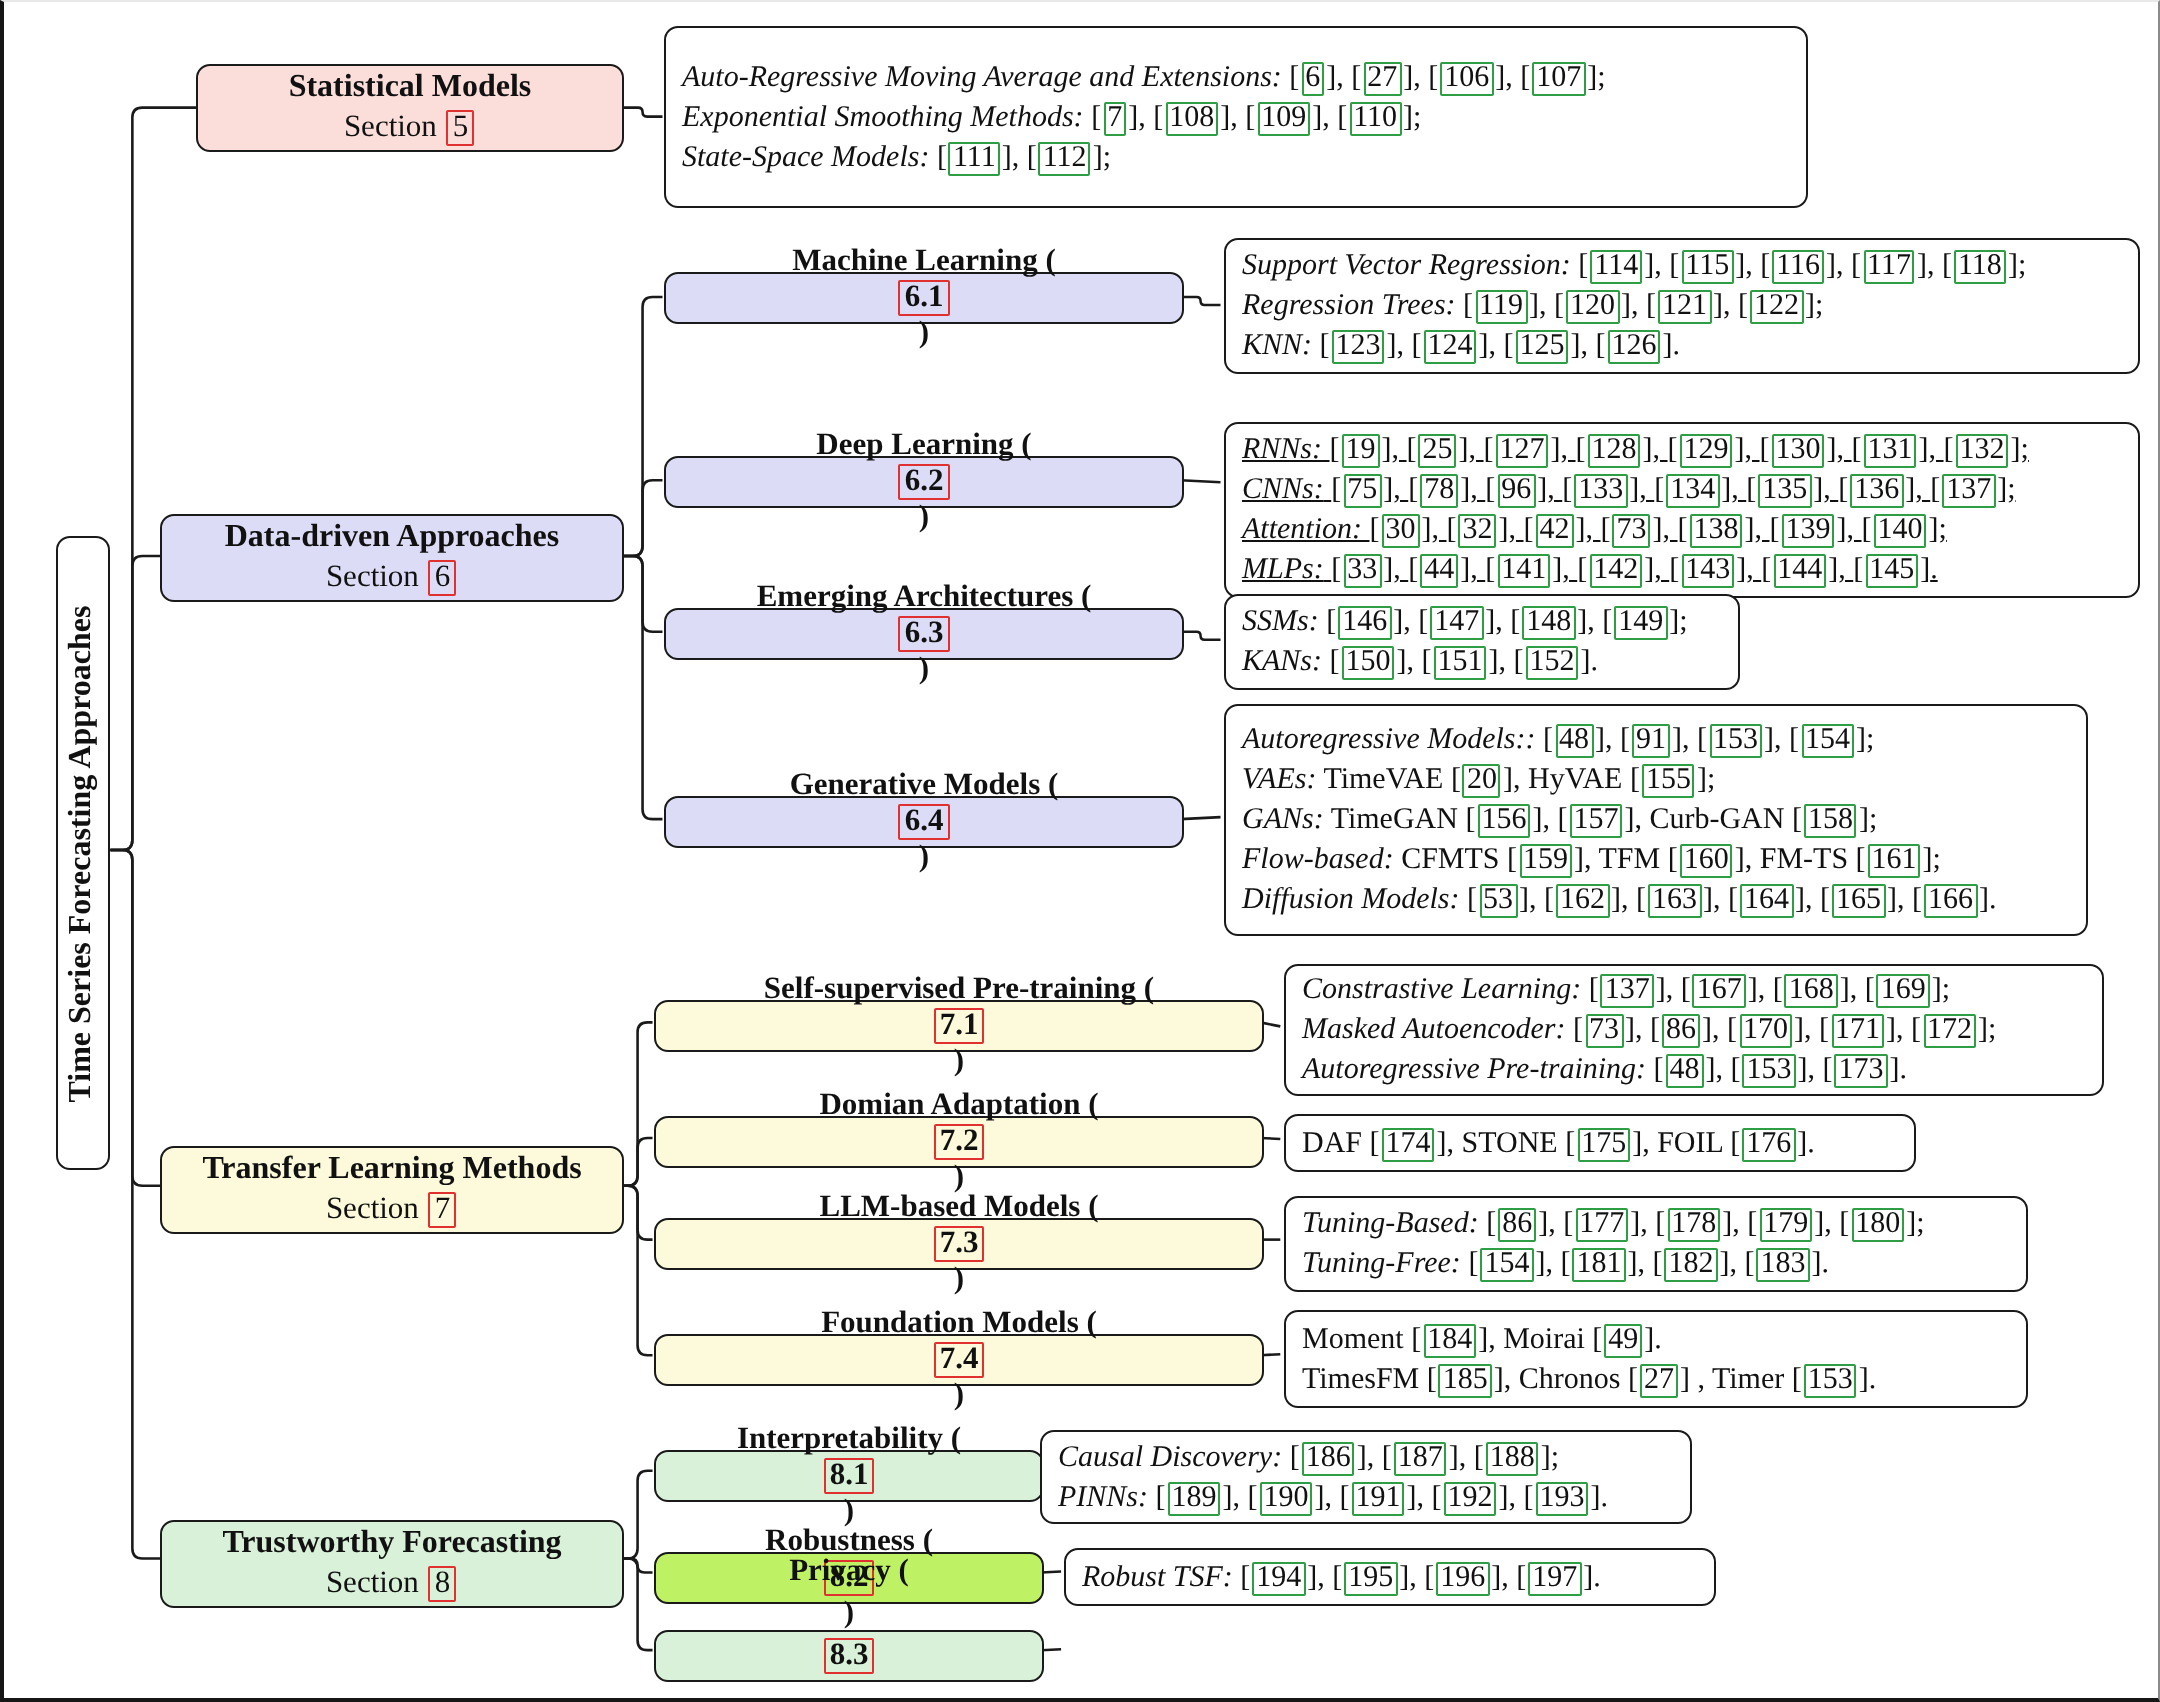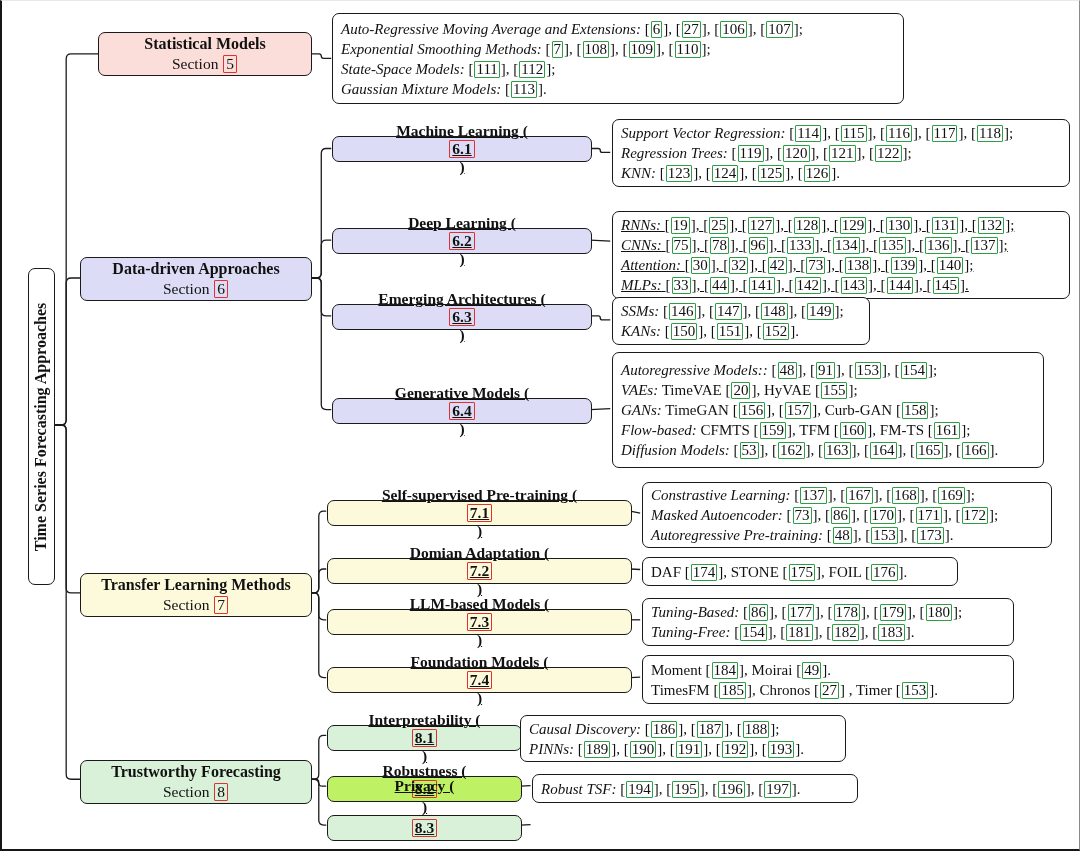--- a/index.html
+++ b/index.html
@@ -17,21 +17,21 @@
     display: flex; flex-direction: column; justify-content: center;
   }
   
   #node-root { align-items: center; justify-content: center; }
   .root-label { transform: rotate(-90deg); white-space: nowrap; font-weight: bold; font-size: 16px; }
   
   .cat { align-items: center; text-align: center; }
   .cat-title { font-weight: bold; font-size: 16px; line-height: 20px; white-space: nowrap; }
   .cat-sub { font-size: 15.5px; line-height: 20px; white-space: nowrap; }
   
-  .sub { align-items: center; text-align: right; font-weight: bold; font-size: 15.5px; white-space: nowrap; text-decoration: underline; }
+  .sub { align-items: center; text-align: right; font-weight: bold; font-size: 15.5px; white-space: nowrap; }
   
   .leaf { padding: 3px 8px; align-items: flex-start; }
   .leaf-line { font-size: 15px; line-height: 20px; white-space: nowrap; }
   .it { font-style: italic; }
   
   .ref {
     display: inline-block; border: 1px solid var(--ref-border, #e03030);
     border-radius: 1px; padding: 0 2px; line-height: 16px; margin: 0 1px;
     font-style: normal;
   }
@@ -81,21 +81,20 @@
   </div>
   <div id="tree-nodes">
       <div class="node cat" id="b-statistical" style="background: rgb(251, 222, 218); left: 96px; top: 31px; width: 214px; height: 44px;">
         <div class="cat-title">Statistical Models</div>
         <div class="cat-sub">Section <span class="ref">5</span></div>
       </div>
       <div class="node leaf" id="l-statistical" style="left: 330px; top: 12px; width: 572px; height: 91px;">
         <div class="leaf-line"><span class="it">Auto-Regressive Moving Average and Extensions:</span> <span class="citew">[<span class="cite">6</span>]</span>, <span class="citew">[<span class="cite">27</span>]</span>, <span class="citew">[<span class="cite">106</span>]</span>, <span class="citew">[<span class="cite">107</span>]</span>;</div>
         <div class="leaf-line"><span class="it">Exponential Smoothing Methods:</span> <span class="citew">[<span class="cite">7</span>]</span>, <span class="citew">[<span class="cite">108</span>]</span>, <span class="citew">[<span class="cite">109</span>]</span>, <span class="citew">[<span class="cite">110</span>]</span>;</div>
         <div class="leaf-line"><span class="it">State-Space Models:</span> <span class="citew">[<span class="cite">111</span>]</span>, <span class="citew">[<span class="cite">112</span>]</span>;</div>
-        <div class="leaf-line"><span class="it">Gaussian Mixture Models:</span> <span class="citew">[<span class="cite">113</span>]</span>.</div>
       </div>
       <div class="node cat" id="b-data-driven" style="background: rgb(220, 220, 246); left: 78px; top: 256px; width: 232px; height: 44px;">
         <div class="cat-title">Data-driven Approaches</div>
         <div class="cat-sub">Section <span class="ref">6</span></div>
       </div>
       <div class="node sub" id="s-machine-learning" style="background: rgb(220, 220, 246); left: 330px; top: 135px; width: 260px; height: 26px;"><span>Machine Learning (</span><span class="ref">6.1</span>)</div>
       <div class="node leaf" id="l-machine-learning" style="left: 610px; top: 118px; width: 458px; height: 68px;">
         <div class="leaf-line"><span class="it">Support Vector Regression:</span> <span class="citew">[<span class="cite">114</span>]</span>, <span class="citew">[<span class="cite">115</span>]</span>, <span class="citew">[<span class="cite">116</span>]</span>, <span class="citew">[<span class="cite">117</span>]</span>, <span class="citew">[<span class="cite">118</span>]</span>;</div>
         <div class="leaf-line"><span class="it">Regression Trees:</span> <span class="citew">[<span class="cite">119</span>]</span>, <span class="citew">[<span class="cite">120</span>]</span>, <span class="citew">[<span class="cite">121</span>]</span>, <span class="citew">[<span class="cite">122</span>]</span>;</div>
         <div class="leaf-line"><span class="it">KNN:</span> <span class="citew">[<span class="cite">123</span>]</span>, <span class="citew">[<span class="cite">124</span>]</span>, <span class="citew">[<span class="cite">125</span>]</span>, <span class="citew">[<span class="cite">126</span>]</span>.</div>

